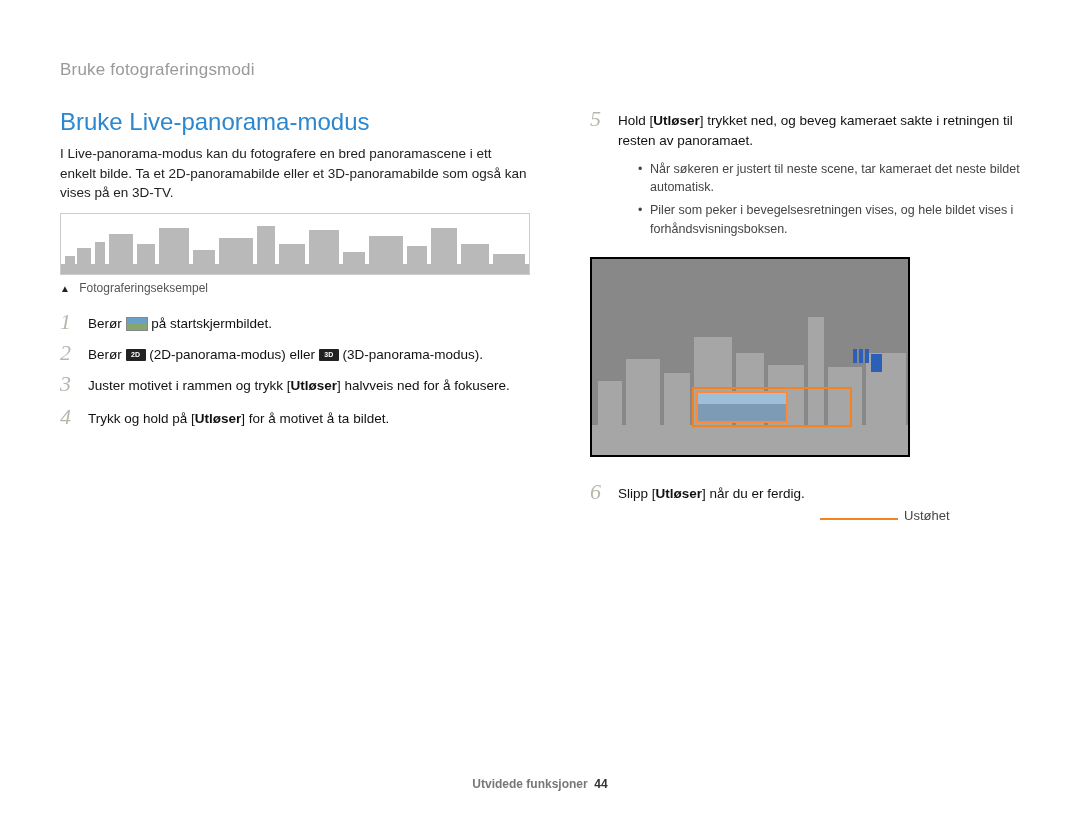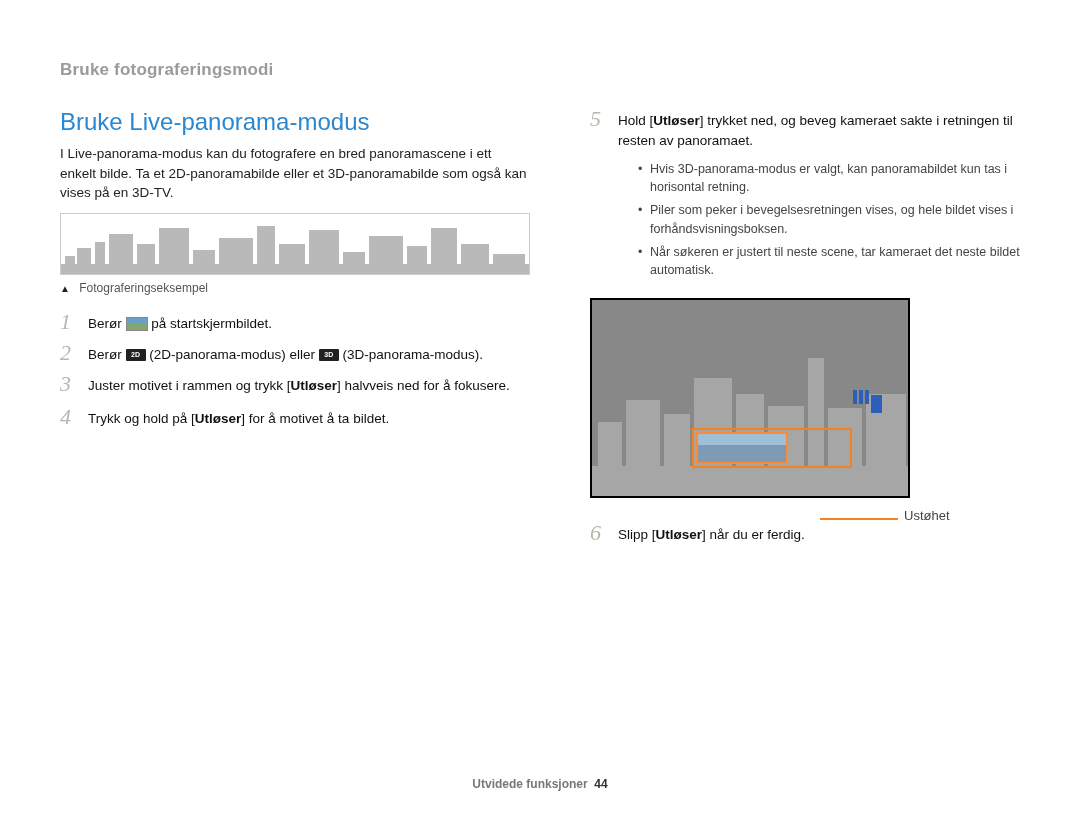--- a/index.html
+++ b/index.html
@@ -8,21 +8,21 @@
     width: 1080px;
     height: 815px;
     background: #ffffff;
     padding: 60px 60px 30px 60px;
     color: #000;
     position: relative;
   }
   .section-label {
     color: #9a9a9a;
     font-size: 17px;
-    font-weight: 700;
+    font-weight: 400;
     margin-bottom: 28px;
     letter-spacing: 0.2px;
   }
   .columns {
     display: flex;
     gap: 60px;
   }
   .col { flex: 1; }
   .heading {
     color: #2a87d0;
@@ -291,23 +291,22 @@
 
   <div class="col">
 
     <div class="step">
       <div class="step-num">5</div>
       <div class="step-text">
         <span>Hold [</span><b>Utløser</b><span>] trykket ned, og beveg kameraet sakte i retningen til resten av panoramaet.</span>
       </div>
     </div>
     <div style="margin-left:28px;margin-bottom:6px">
-      <div class="sub-bullet">Hvis 3D-panorama-modus er valgt, kan panoramabildet kun tas i horisontal retning.</div>
+      <div class="sub-bullet">Når søkeren er justert til neste scene, tar kameraet det neste bildet automatisk.</div>
       <div class="sub-bullet">Piler som peker i bevegelsesretningen vises, og hele bildet vises i forhåndsvisningsboksen.</div>
-      <div class="sub-bullet">Når søkeren er justert til neste scene, tar kameraet det neste bildet automatisk.</div>
     </div>
 
     <div class="viewfinder">
       <div class="vf-ground"></div>
       <div class="vf-skyline-bldg" style="left:6px;width:24px;height:44px"></div>
       <div class="vf-skyline-bldg" style="left:34px;width:34px;height:66px"></div>
       <div class="vf-skyline-bldg" style="left:72px;width:26px;height:52px"></div>
       <div class="vf-skyline-bldg" style="left:102px;width:38px;height:88px"></div>
       <div class="vf-skyline-bldg" style="left:144px;width:28px;height:72px"></div>
       <div class="vf-skyline-bldg" style="left:176px;width:36px;height:60px"></div>

